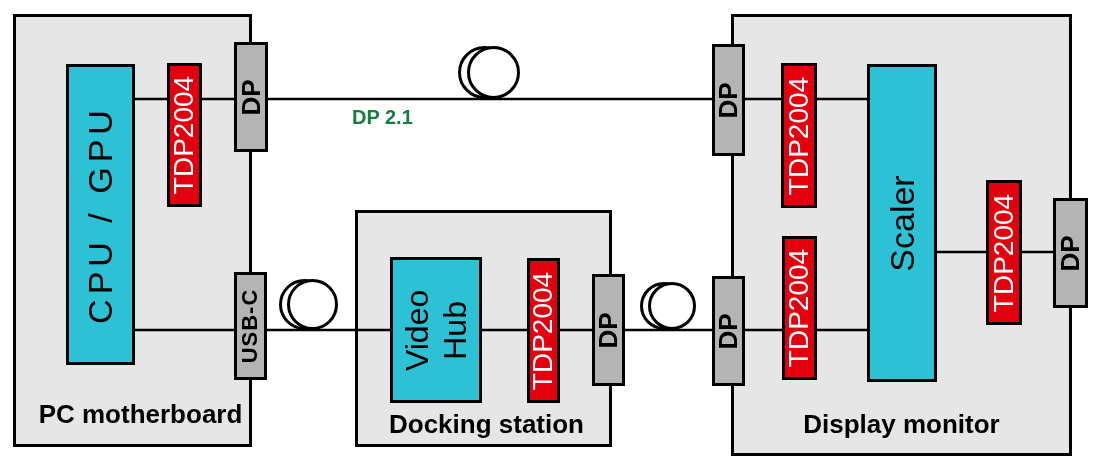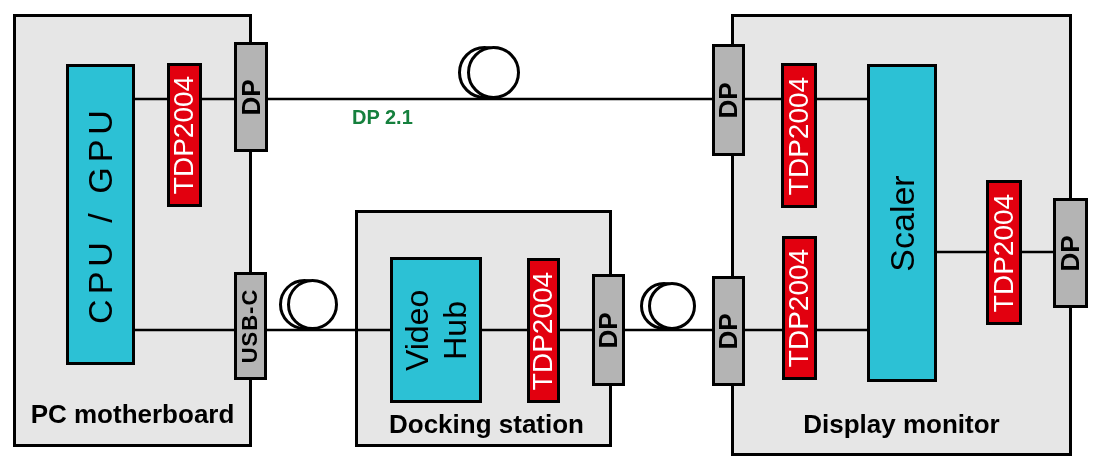--- a/index.html
+++ b/index.html
@@ -85,21 +85,21 @@
 
   
   .boxlabel {
     position: absolute;
     z-index: 2;
     font-weight: 700;
     font-size: 26px;
     color: #000;
     text-align: center;
   }
-  #label-pc      { left: 13px;  top: 399px; width: 239px; }
+  #label-pc      { left: 13px;  top: 399px; width: 239px; padding-left: 8px; }
   #label-dock    { left: 355px; top: 409px; width: 263px; }
   #label-display { left: 731px; top: 409px; width: 341px; }
 
   
   .cablelabel {
     position: absolute;
     z-index: 2;
     left: 352px;
     top: 106px;
     font-weight: 700;

